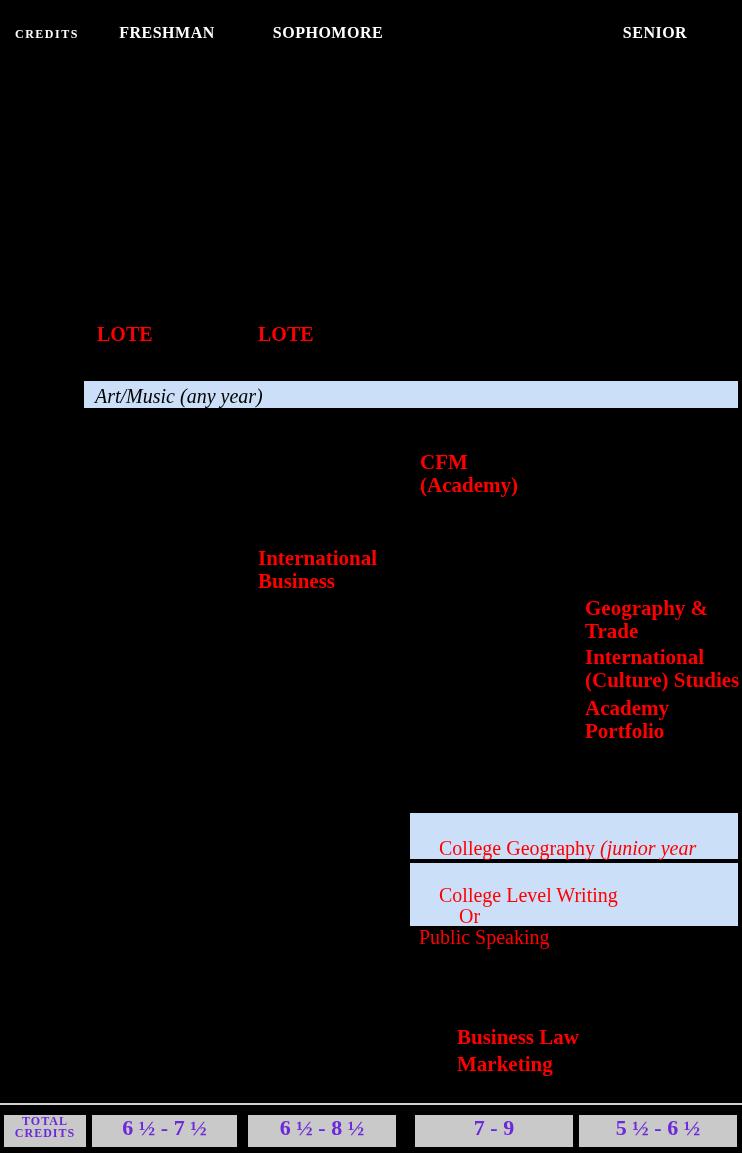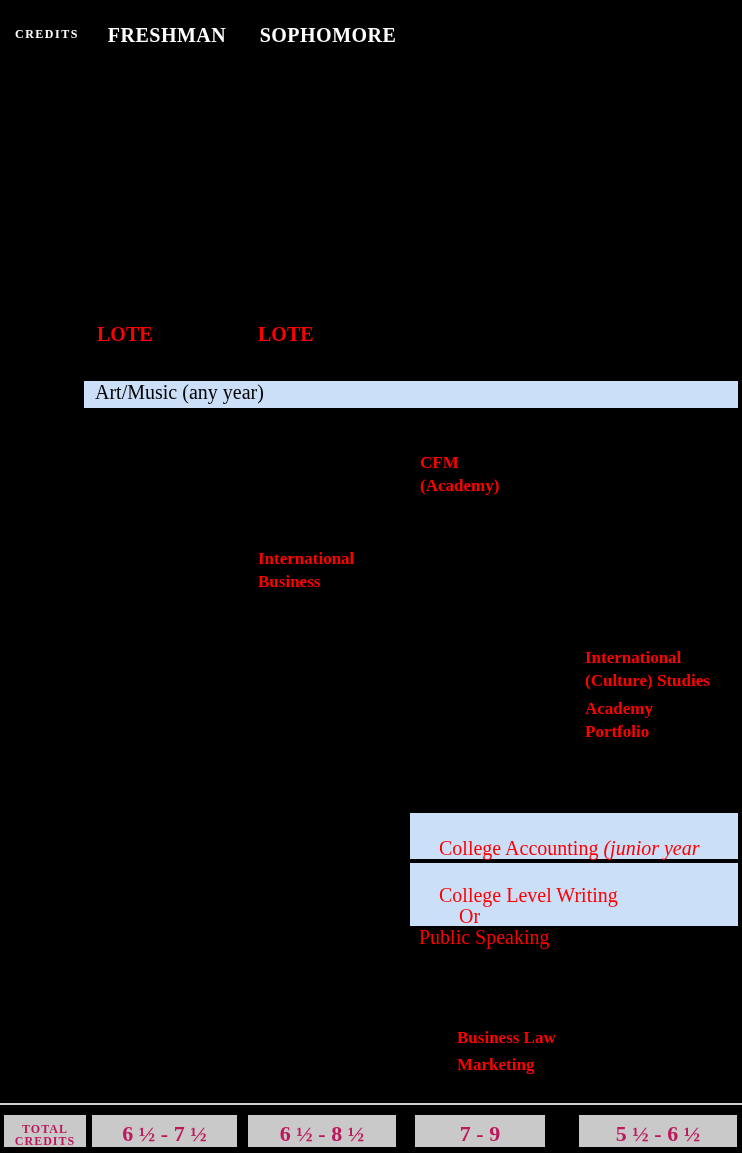--- a/index.html
+++ b/index.html
@@ -13,59 +13,60 @@
   }
 
   
   .col-hdr {
     position: absolute;
     top: 24px;
     width: 160px;
     text-align: center;
     color: #fff;
     font-weight: bold;
-    font-size: 20px;
+    font-size: 16px;
     letter-spacing: 0.5px;
     white-space: nowrap;
   }
   .credits-hdr {
     position: absolute;
     left: 15px;
     top: 27px;
     color: #fff;
     font-weight: bold;
     font-size: 12px;
     letter-spacing: 1.5px;
     white-space: nowrap;
   }
 
   
   .red-bold {
     position: absolute;
     color: var(--accent_red);
     font-weight: bold;
-    font-size: 17px;
+    font-size: 21px;
     line-height: 23px;
     white-space: pre-wrap;
   }
   .lote-hdr { font-size: 20px; }
 
   
   .blue-bar {
     position: absolute;
     left: 82px;
     width: 658px;
     background: var(--highlight_blue);
     border: 2px solid #000;
     box-sizing: border-box;
     color: #000;
     font-size: 20px;
     padding-left: 11px;
     display: flex;
-    align-items: flex-start;
+    align-items: flex-end;
+    font-style: italic;
   }
 
   
   .blue-box {
     position: absolute;
     left: 408px;
     width: 332px;
     background: var(--highlight_blue);
     border: 2px solid #000;
     box-sizing: border-box;
@@ -81,78 +82,81 @@
     position: absolute;
     left: 0; top: 1103px;
     width: 742px; height: 2px;
     background: #cfcfcf;
   }
   .total-cell {
     position: absolute;
     top: 1115px;
     height: 32px;
     background: var(--credits_gray);
-    color: #be185d;
+    color: #6d28d9;
     font-weight: bold;
     font-size: 22px;
     display: flex;
-    align-items: flex-end;
+    align-items: flex-start;
     justify-content: center;
     white-space: nowrap;
   }
   .total-label {
     font-size: 12px;
     line-height: 12px;
     letter-spacing: 1px;
     text-align: center;
     white-space: pre-line;
   }
 </style>
 </head>
 <body>
 
 <div class="page">
 
   <div class="credits-hdr">CREDITS</div>
   <div class="col-hdr" style="left:87px">FRESHMAN</div>
   <div class="col-hdr" style="left:248px">SOPHOMORE</div>
+  <div class="col-hdr" style="left:575px">SENIOR</div>
 
   <div class="red-bold lote-hdr" style="left:97px; top:323px">LOTE</div>
   <div class="red-bold lote-hdr" style="left:258px; top:323px">LOTE</div>
 
   <div class="blue-bar" style="top:379px; height:31px">
     <span>Art/Music (any year)</span>
   </div>
 
   <div class="red-bold" style="left:420px; top:451px">CFM
 (Academy)</div>
 
   <div class="red-bold" style="left:258px; top:547px">International
 Business</div>
 
+  <div class="red-bold" style="left:585px; top:597px">Geography &amp;
+Trade</div>
   <div class="red-bold" style="left:585px; top:646px">International
 (Culture) Studies</div>
   <div class="red-bold" style="left:585px; top:697px">Academy
 Portfolio</div>
 
   <div class="blue-box" style="top:811px; height:50px; line-height:23px">
-    <span>College Accounting </span><span class="italic">(junior year strongly encouraged)</span>
+    <span>College Geography </span><span class="italic">(junior year strongly encouraged)</span>
   </div>
   <div class="blue-box" style="top:861px; height:67px; line-height:21px">
     <span>College Level Writing
         Or
 Public Speaking</span>
   </div>
 
   <div class="red-bold" style="left:457px; top:1026px">Business Law</div>
   <div class="red-bold" style="left:457px; top:1053px">Marketing</div>
 
   <div class="row-rule"></div>
   <div class="total-cell" style="left:4px; width:82px">
     <span class="total-label">TOTAL
 CREDITS</span>
   </div>
   <div class="total-cell" style="left:92px;  width:145px">6 ½ - 7 ½</div>
   <div class="total-cell" style="left:248px; width:148px">6 ½ - 8 ½</div>
-  <div class="total-cell" style="left:415px; width:130px">7 - 9</div>
+  <div class="total-cell" style="left:415px; width:158px">7 - 9</div>
   <div class="total-cell" style="left:579px; width:158px">5 ½ - 6 ½</div>
 
 </div>
 
 </body></html>

